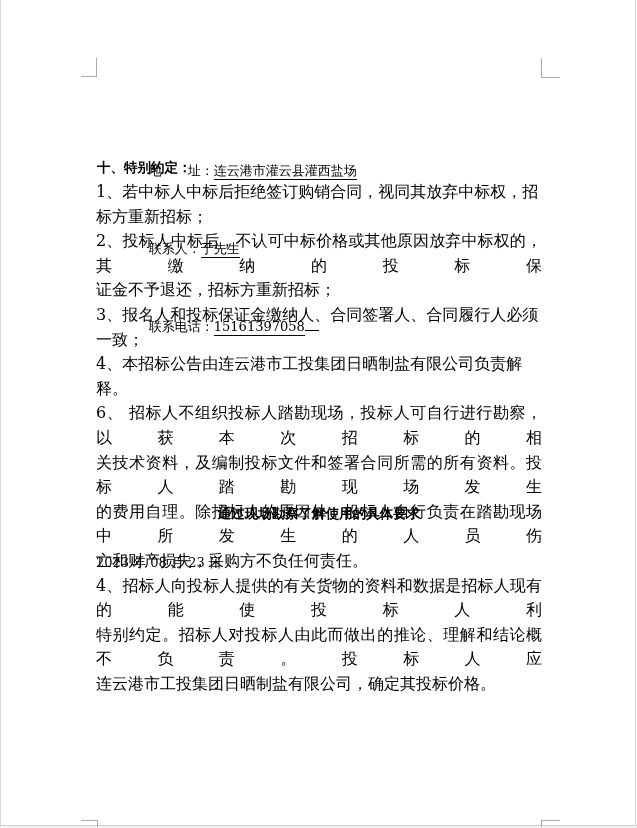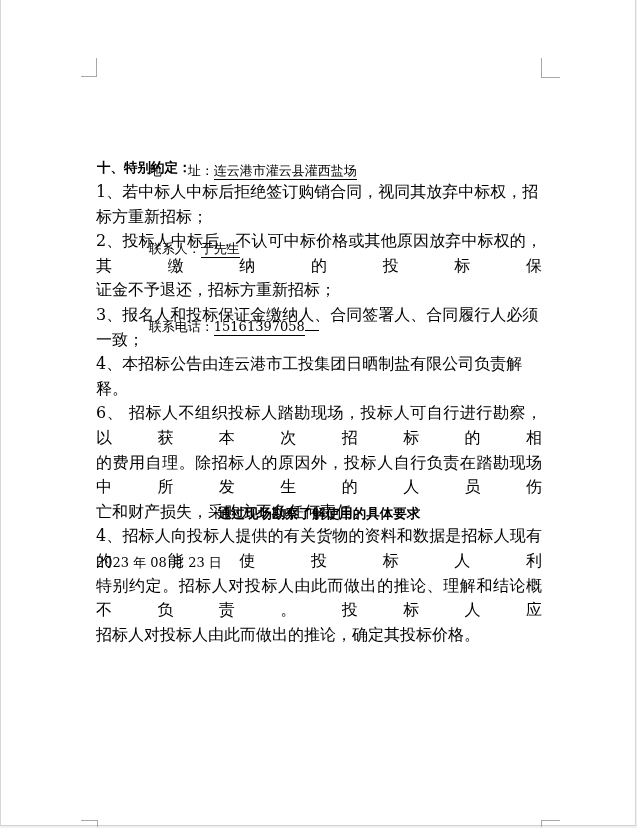--- a/index.html
+++ b/index.html
@@ -119,24 +119,25 @@
 
   <div class="heading">十、特别约定：</div>
 
   <div class="body-text">
     <div class="line">1、若中标人中标后拒绝签订购销合同，视同其放弃中标权，招标方重新招标；</div>
     <div class="line fill">2、投标人中标后，不认可中标价格或其他原因放弃中标权的，其缴纳的投标保</div>
     <div class="line">证金不予退还，招标方重新招标；</div>
     <div class="line">3、报名人和投标保证金缴纳人、合同签署人、合同履行人必须一致；</div>
     <div class="line">4、本招标公告由连云港市工投集团日晒制盐有限公司负责解释。</div>
     <div class="line fill">6、 招标人不组织投标人踏勘现场，投标人可自行进行勘察，以获本次招标的相</div>
+    <div class="line fill">关技术资料，及编制投标文件和签署合同所需的所有资料。投标人踏勘现场发生</div>
     <div class="line fill">的费用自理。除招标人的原因外，投标人自行负责在踏勘现场中所发生的人员伤</div>
     <div class="line">亡和财产损失，采购方不负任何责任。</div>
     <div class="line fill">4、招标人向投标人提供的有关货物的资料和数据是招标人现有的能使投标人利</div>
     <div class="line fill">特别约定。招标人对投标人由此而做出的推论、理解和结论概不负责。投标人应</div>
-    <div class="line">招标人对投标人由此而做出的推论，确定其投标价格。</div>
+    <div class="line">连云港市工投集团日晒制盐有限公司，确定其投标价格。</div>
   </div>
 
   <div class="signature">通过现场勘察了解使用的具体要求</div>
 
   <div class="dateline">2023 年 08 月 23 日</div>
 
 </div>
 
 </body></html>

